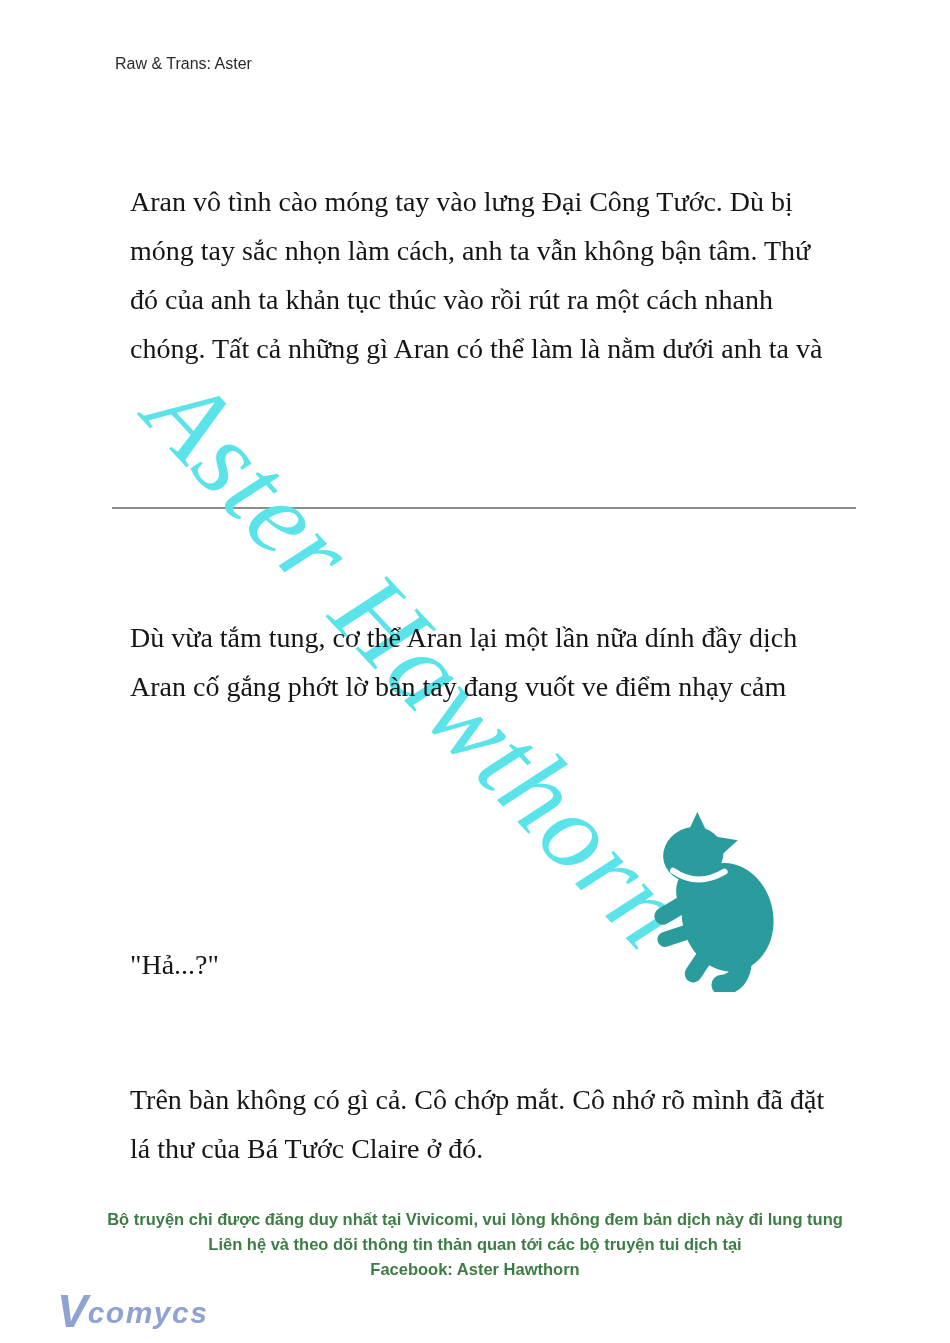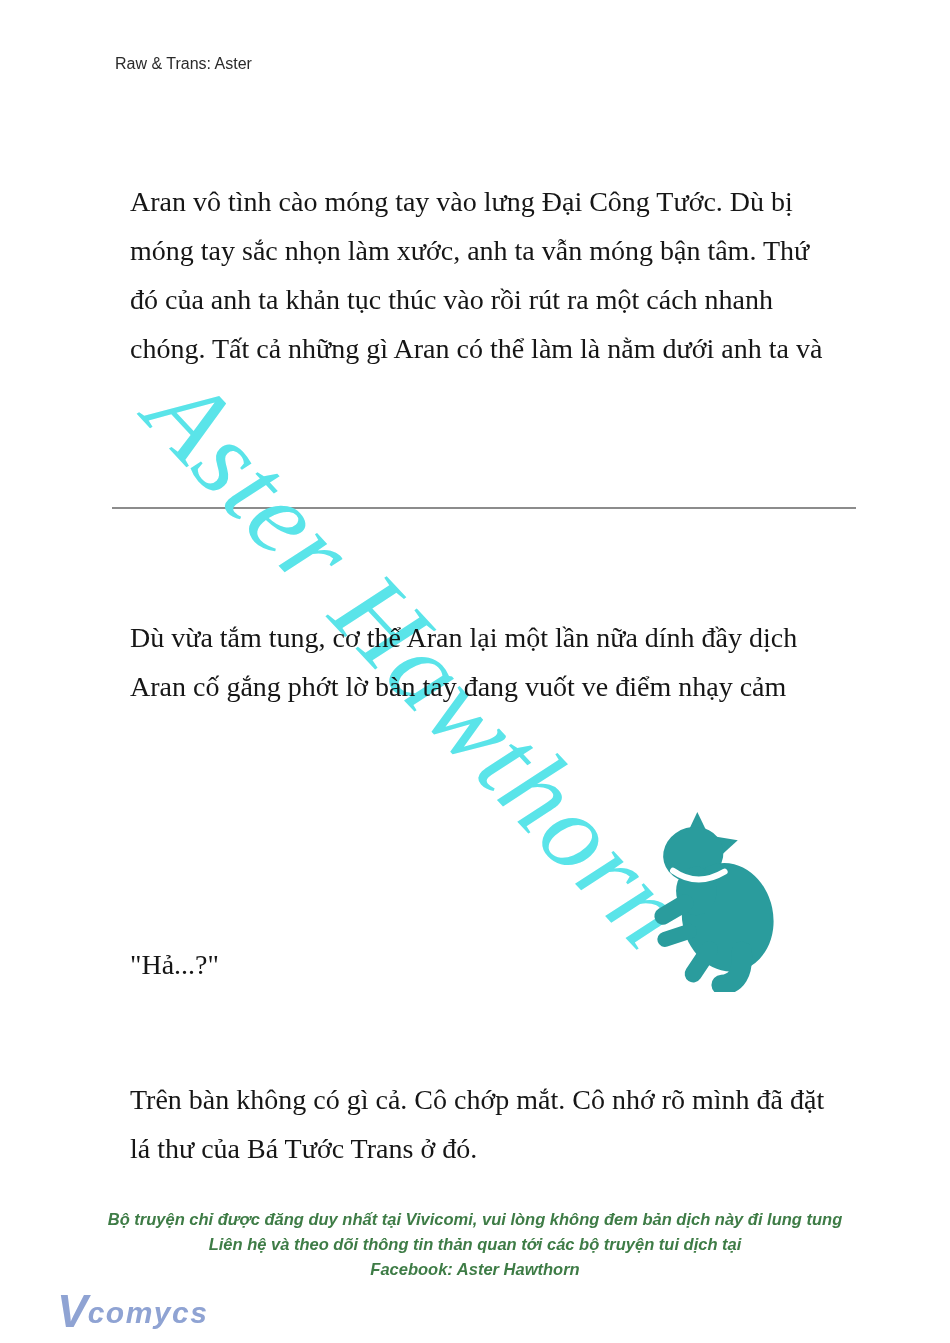--- a/index.html
+++ b/index.html
@@ -33,21 +33,21 @@
   #para1 { top:177px; }
   #para2 { top:613px; }
   #dialogue { top:940px; }
   #para3 { top:1075px; }
   .cat {
     position:absolute; left:650px; top:810px; width:128px; height:182px;
     z-index:2;
   }
   .footer {
     position:absolute; left:0; top:1207px; width:950px; text-align:center;
-    font-family:"Liberation Sans", sans-serif; font-style:italic; font-weight:bold;
+    font-family:"Liberation Sans", sans-serif; font-weight:bold;
     font-size:16.5px; color:#3e7c46; z-index:2;
   }
   .footer .fline { line-height:25px; }
   .logo {
     position:absolute; left:14px; top:1284px;
     font-family:"Liberation Sans", sans-serif; font-style:italic; font-weight:bold;
     color:#8fa3d3; z-index:2; white-space:nowrap;margin-left:43px;
   }
   .logo .initial { font-size:46px; vertical-align:-4px; }
   .logo .rest { font-size:30px; letter-spacing:1.5px; }
@@ -58,21 +58,21 @@
 <div class="page">
 
   <div class="credit">Raw &amp; Trans: Aster</div>
 
   <div class="watermark">Aster Hawthorn</div>
 
   <div class="divider"></div>
 
   <div class="para" id="para1">
     <div class="line">Aran vô tình cào móng tay vào lưng Đại Công Tước. Dù bị</div>
-    <div class="line">móng tay sắc nhọn làm xước, anh ta vẫn móng bận tâm. Thứ</div>
+    <div class="line">móng tay sắc nhọn làm cách, anh ta vẫn không bận tâm. Thứ</div>
     <div class="line">đó của anh ta khản tục thúc vào rồi rút ra một cách nhanh</div>
     <div class="line">chóng. Tất cả những gì Aran có thể làm là nằm dưới anh ta và</div>
   </div>
 
   <div class="para" id="para2">
     <div class="line">Dù vừa tắm tung, cơ thể Aran lại một lần nữa dính đầy dịch</div>
     <div class="line">Aran cố gắng phớt lờ bàn tay đang vuốt ve điểm nhạy cảm</div>
   </div>
 
   <svg class="cat" viewBox="0 0 125 180" xmlns="http://www.w3.org/2000/svg" aria-hidden="true">
@@ -91,21 +91,21 @@
     </g>
     <path d="M22,60 Q46,77 73,61" stroke="#ffffff" stroke-width="6" fill="none" stroke-linecap="round"></path>
   </svg>
 
   <div class="para" id="dialogue">
     <div class="line">"Hả...?"</div>
   </div>
 
   <div class="para" id="para3">
     <div class="line">Trên bàn không có gì cả. Cô chớp mắt. Cô nhớ rõ mình đã đặt</div>
-    <div class="line">lá thư của Bá Tước Trans ở đó.</div>
+    <div class="line">lá thư của Bá Tước Claire ở đó.</div>
   </div>
 
   <div class="footer">
     <div class="fline">Bộ truyện chỉ được đăng duy nhất tại Vivicomi, vui lòng không đem bản dịch này đi lung tung</div>
     <div class="fline">Liên hệ và theo dõi thông tin thản quan tới các bộ truyện tui dịch tại</div>
     <div class="fline">Facebook: Aster Hawthorn</div>
   </div>
 
   <div class="logo">
     <span class="initial">V</span><span class="rest">comycs</span>

